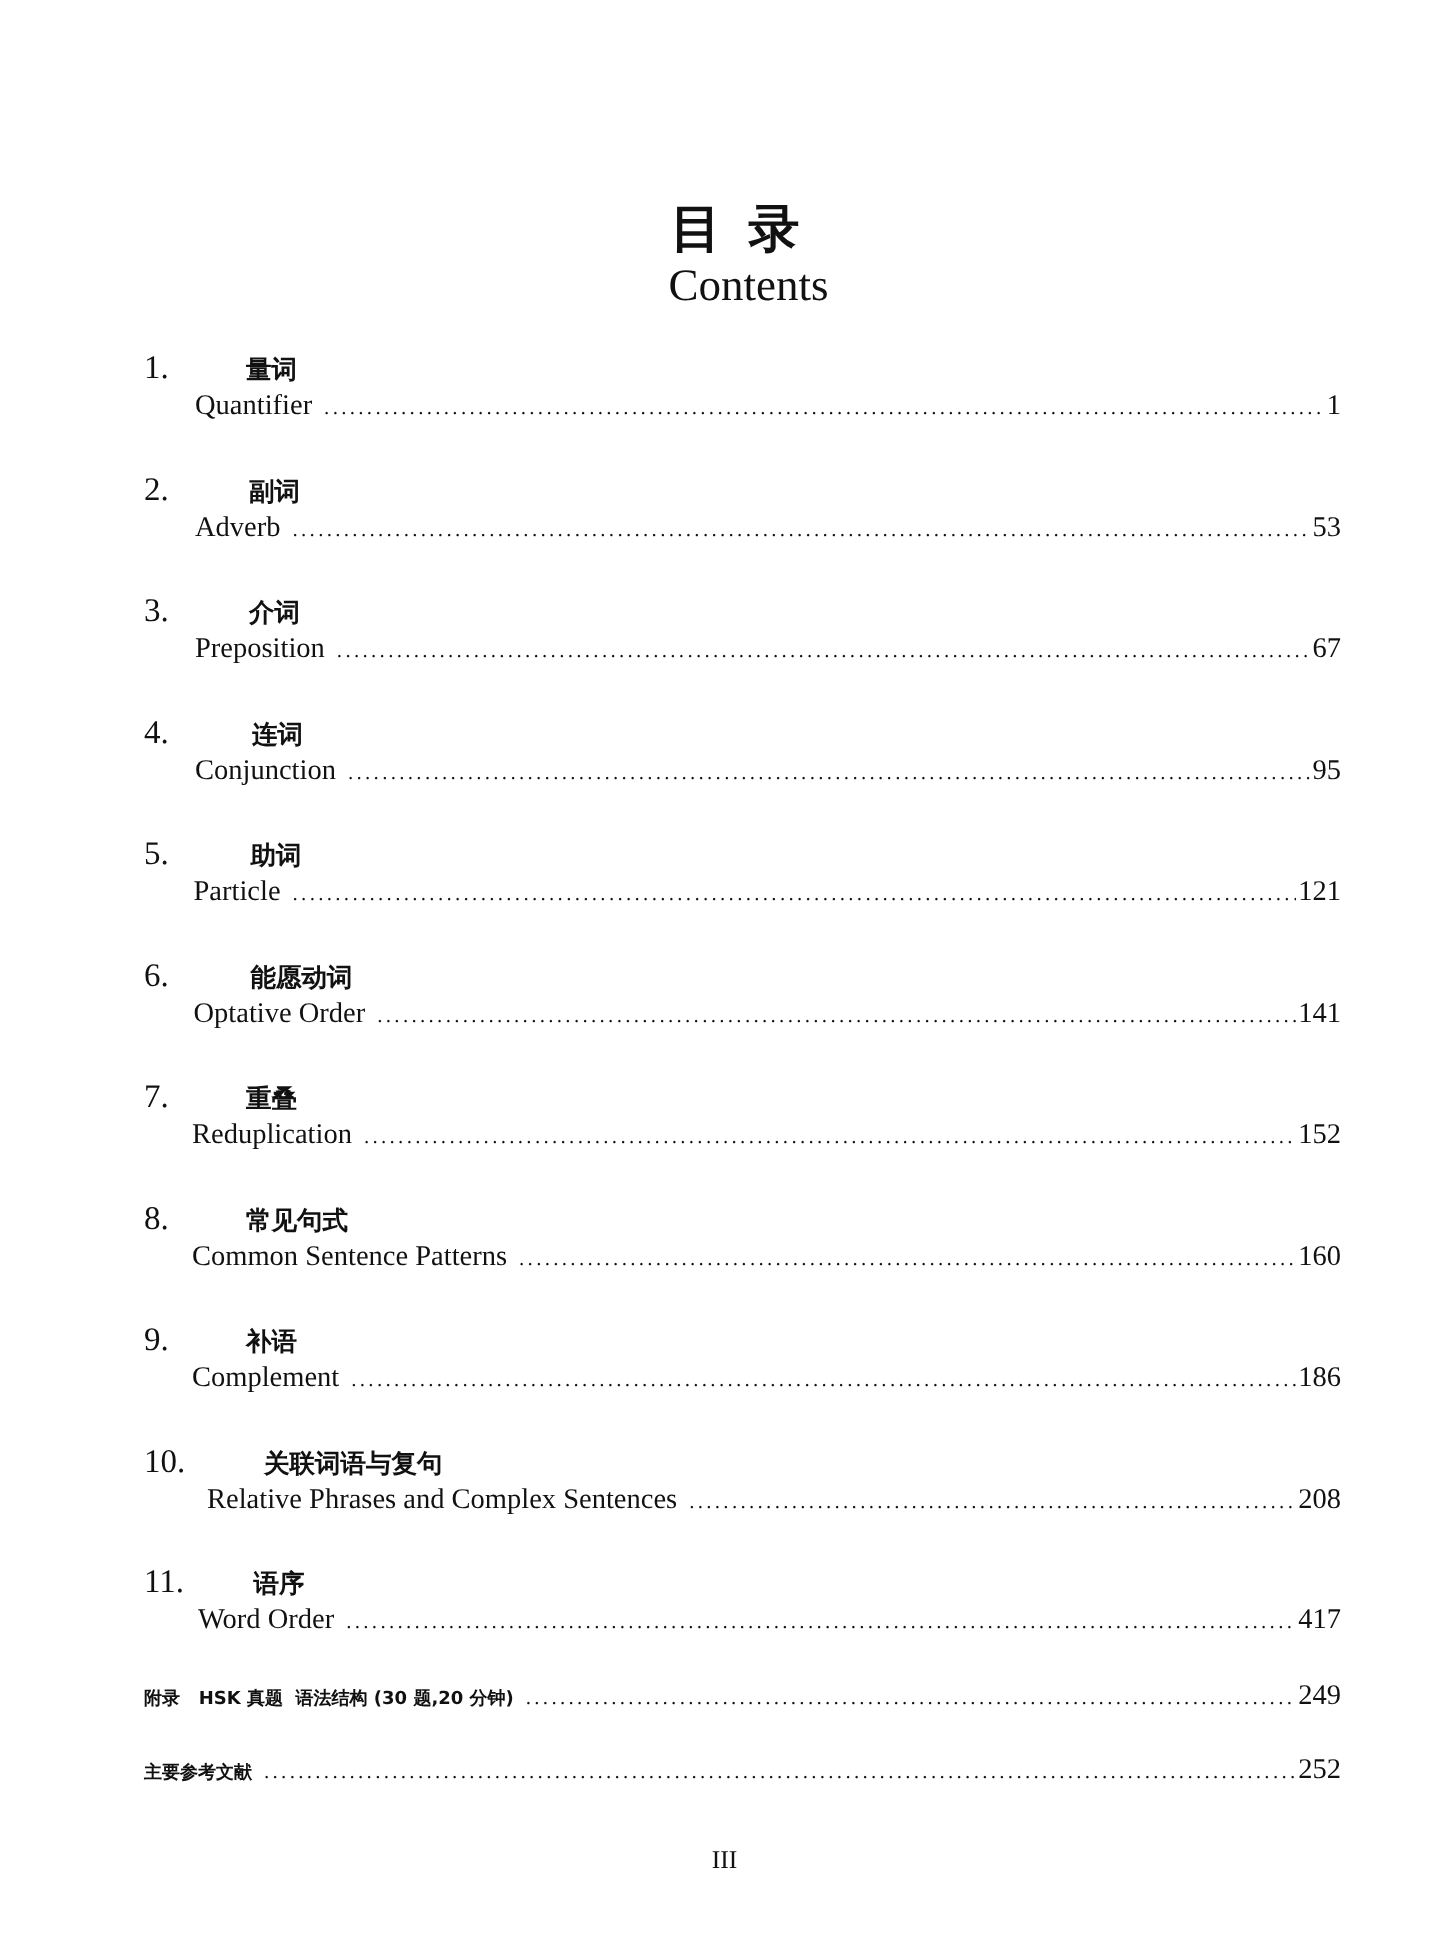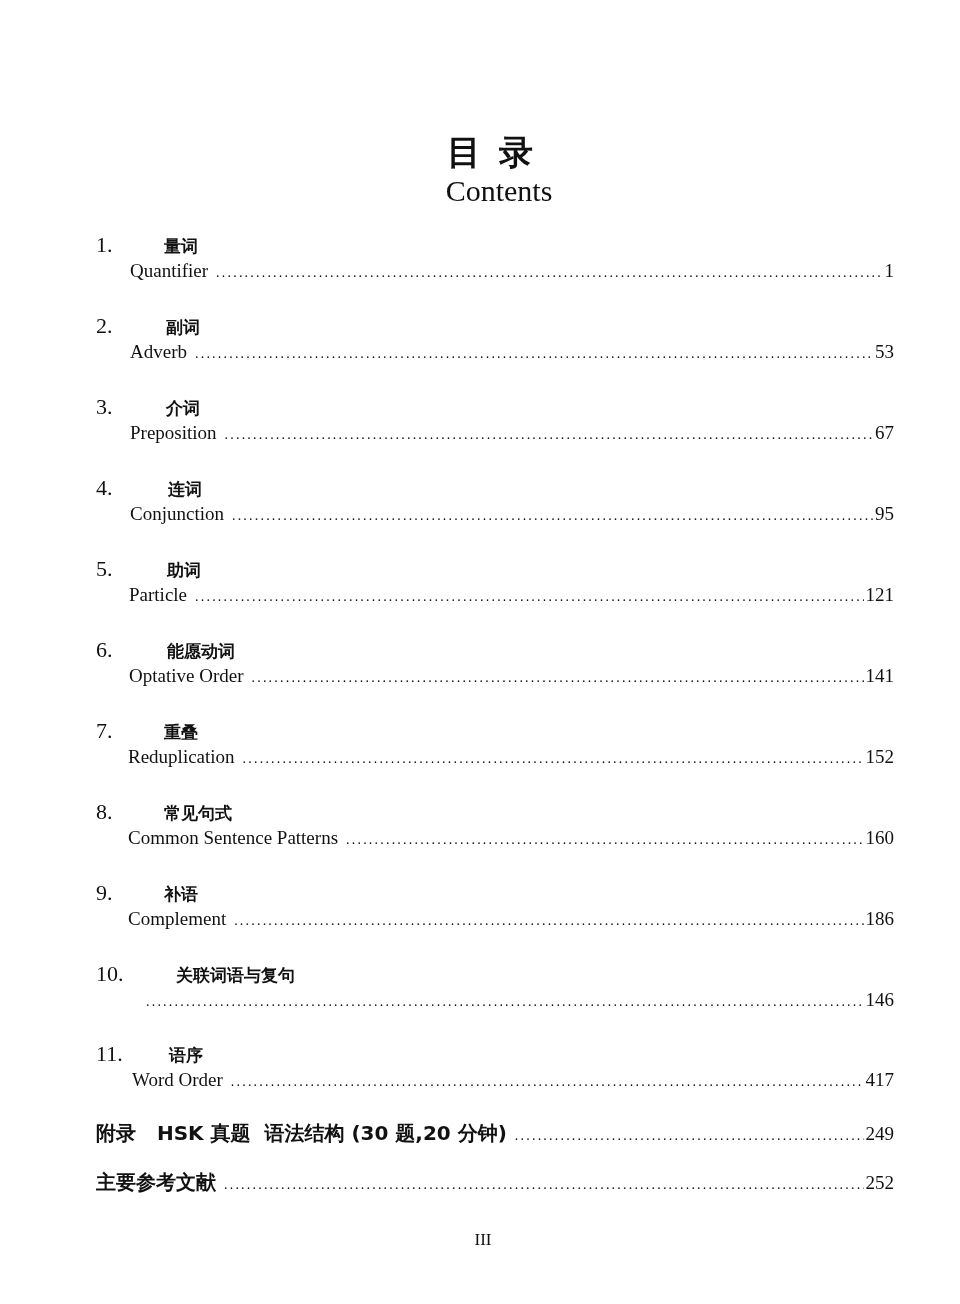--- a/index.html
+++ b/index.html
@@ -8,21 +8,21 @@
   .title-en { position: absolute; top: 174px; left: 0; width: 998px; text-align: center; font-size: 30px; }
   .entry { position: absolute; left: 96px; right: 66px; }
   .entry .num { position: absolute; left: 0; top: 0; font-size: 22px; }
   .entry .cn { position: absolute; top: 3px; font-family: "DejaVu Sans", sans-serif; font-weight: bold; font-size: 17px; margin-left: 36px; }
   .entry .line { position: absolute; top: 28px; right: 0; display: flex; align-items: baseline; font-size: 19px; }
   .entry .en { white-space: nowrap; }
   .dots { flex: 1; overflow: hidden; white-space: nowrap; margin: 0 2px 0 8px; letter-spacing: 2.2px; font-size: 14px; }
   .dots::before { content: "................................................................................................................................................................"; }
   .page { white-space: nowrap; font-size: 19px; }
   .flat { position: absolute; left: 96px; right: 66px; display: flex; align-items: baseline; }
-  .flat .label { font-family: "DejaVu Sans", sans-serif; font-weight: bold; font-size: 20px; white-space: nowrap; }
+  .flat .label { font-family: "DejaVu Sans", sans-serif; font-weight: bold; font-size: 12px; white-space: nowrap; }
   .folio { position: absolute; top: 1230px; left: 0; width: 966px; text-align: center; font-size: 17px; }
 </style>
 </head>
 <body>
 
 <div class="title-cn">目录</div>
 <div class="title-en">Contents</div>
 
 <div class="entry" style="top:232px">
   <span class="num">1.</span>
@@ -111,22 +111,23 @@
       <span class="en">Complement</span>
       <span class="dots"></span>
       <span class="page">186</span>
     </div>
 </div>
 
 <div class="entry" style="top:961px">
   <span class="num">10.</span>
   <span class="cn" style="left:44px">关联词语与复句</span>
   <div class="line" style="left:42px">
+      <span class="en">Relative Phrases and Complex Sentences</span>
       <span class="dots"></span>
-      <span class="page">146</span>
+      <span class="page">208</span>
     </div>
 </div>
 
 <div class="entry" style="top:1041px">
   <span class="num">11.</span>
   <span class="cn" style="left:37px">语序</span>
   <div class="line" style="left:36px">
       <span class="en">Word Order</span>
       <span class="dots"></span>
       <span class="page">417</span>

